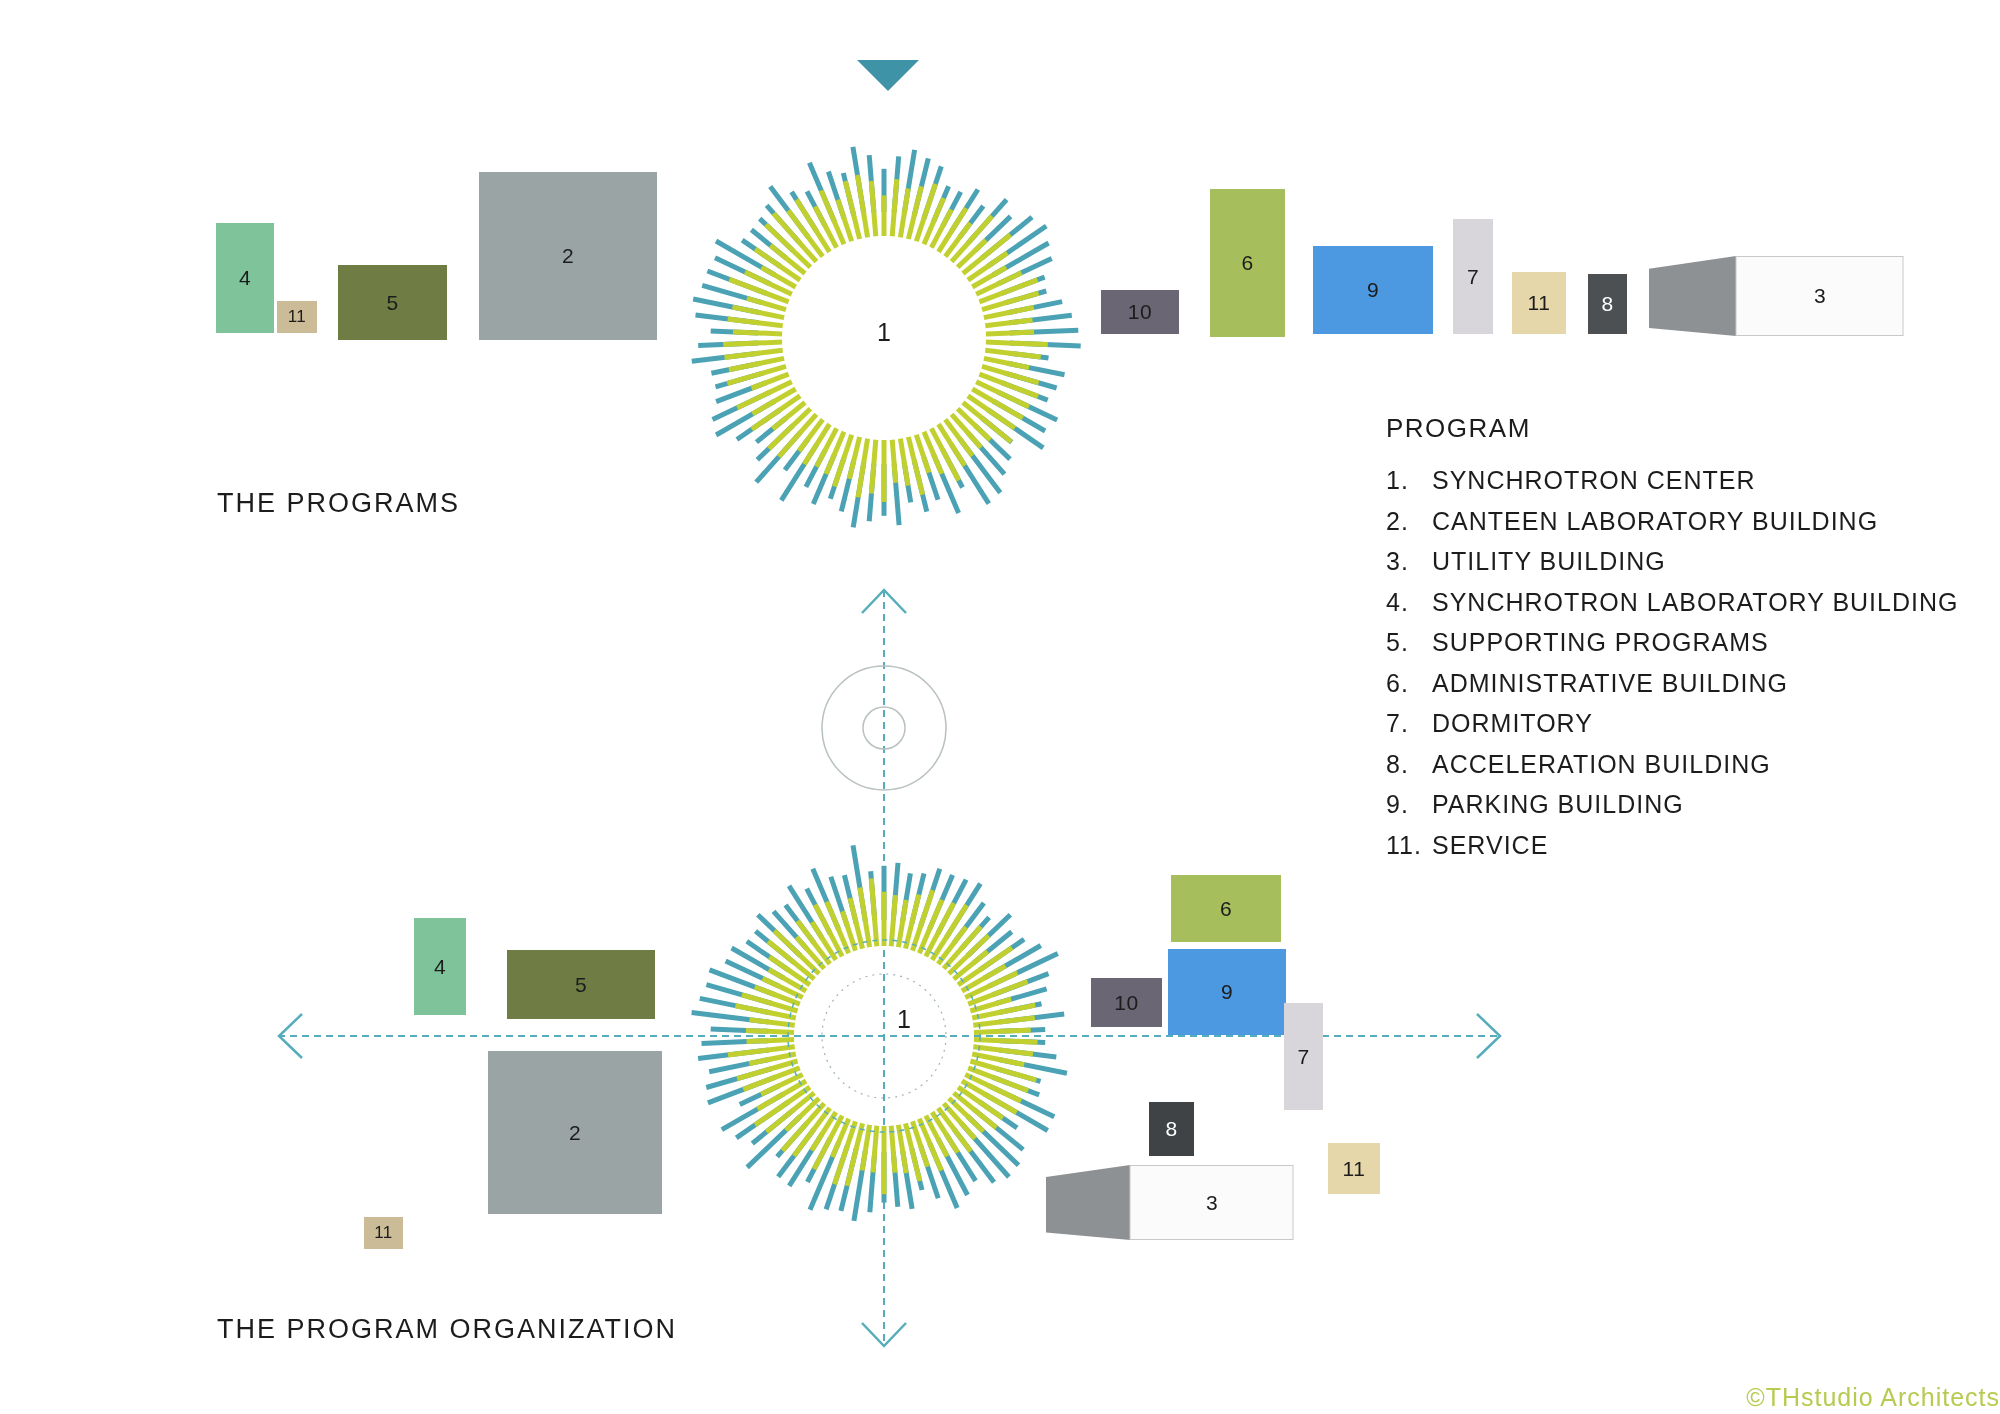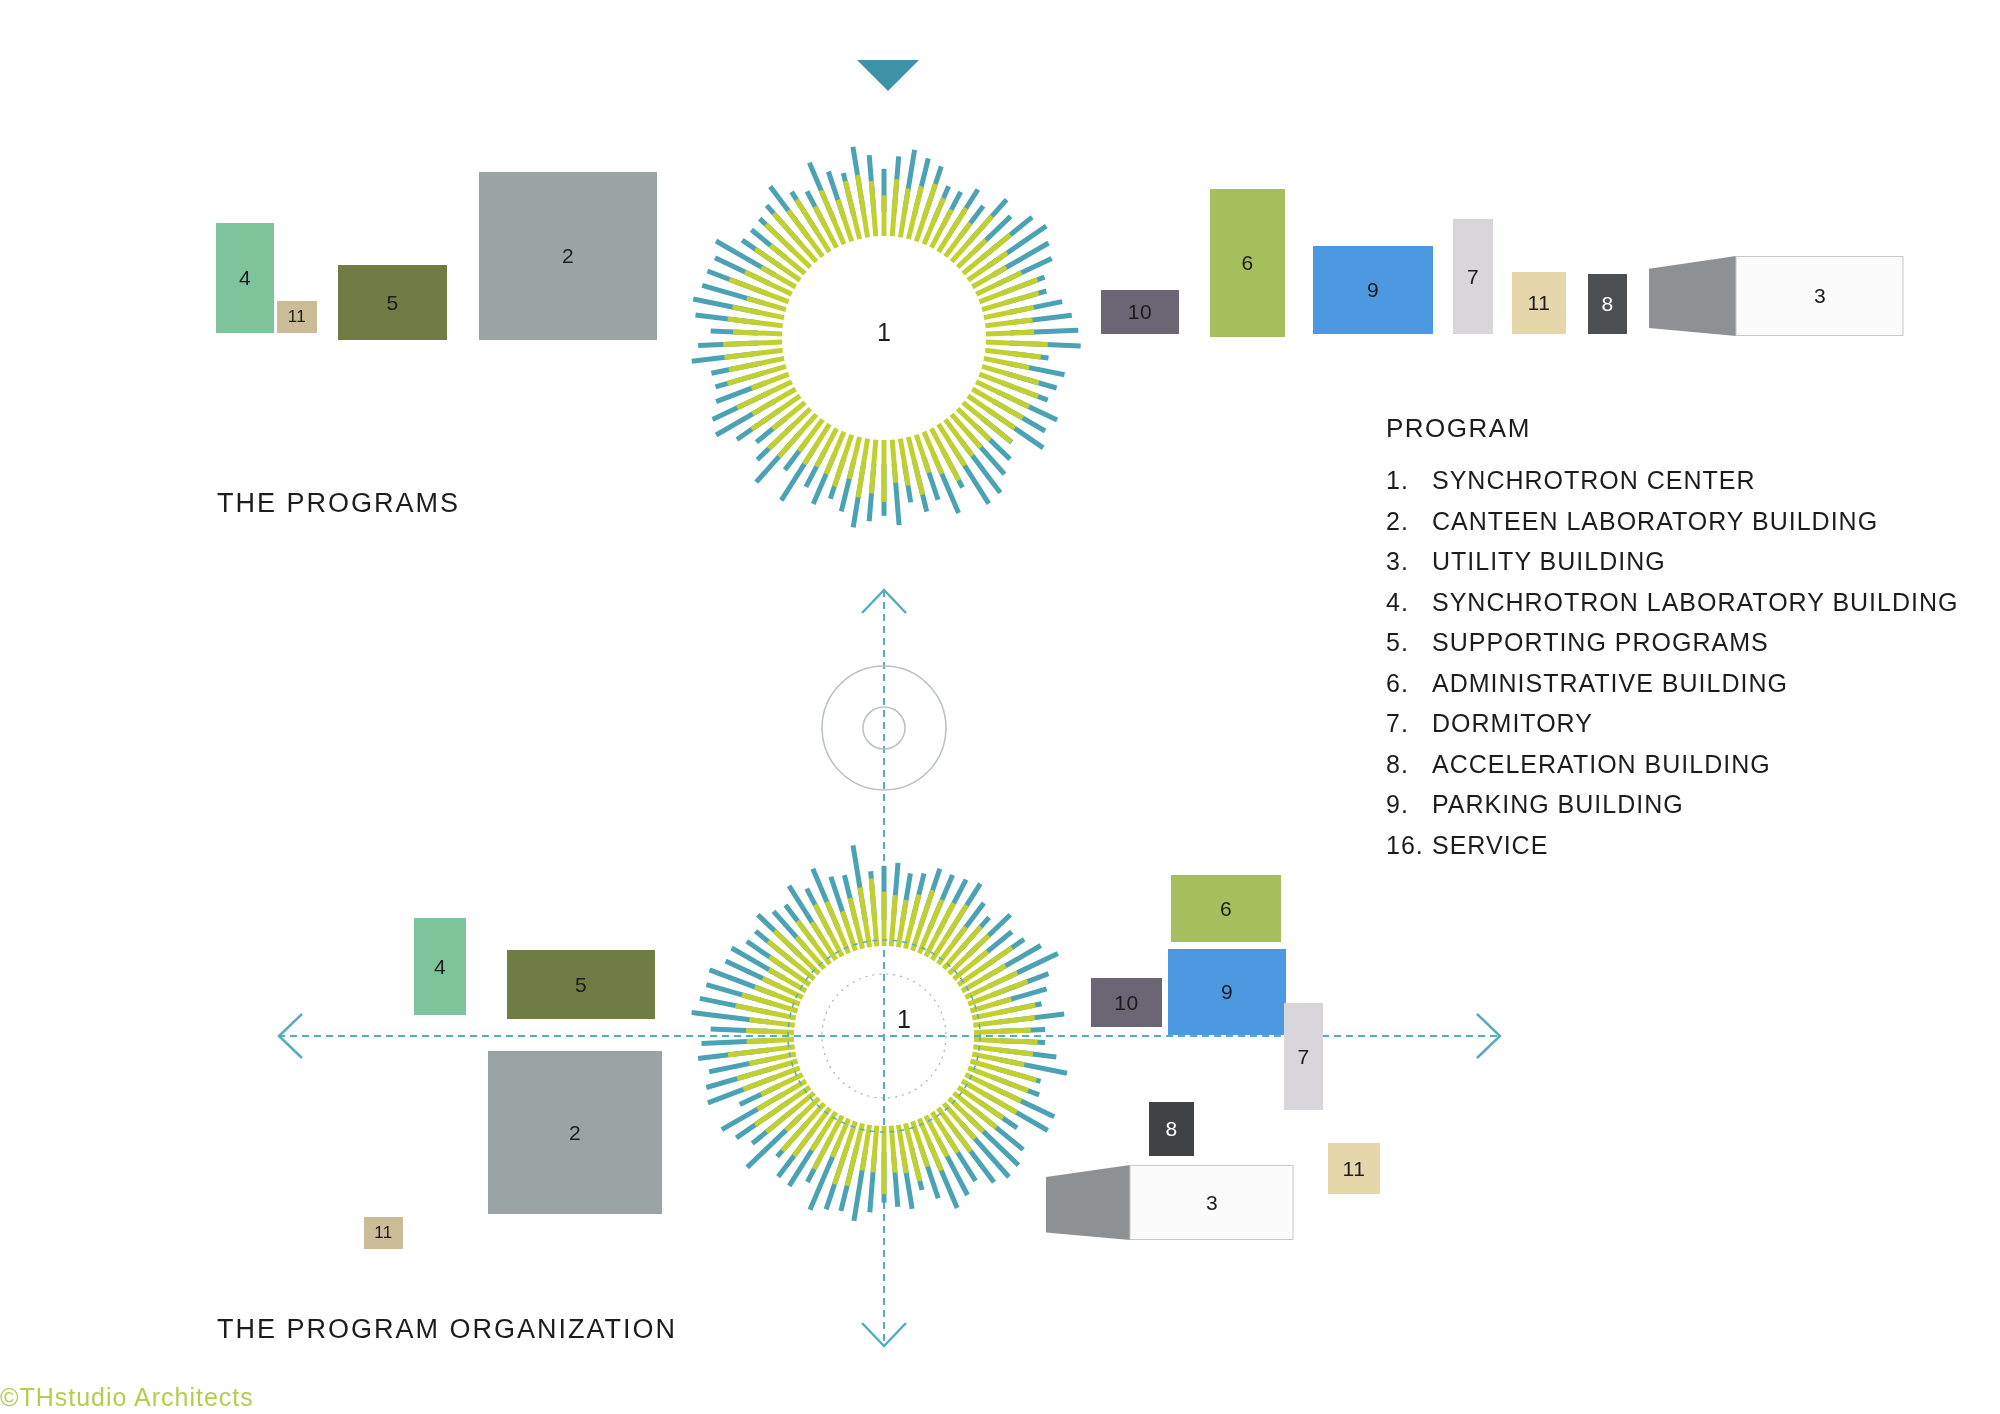--- a/index.html
+++ b/index.html
@@ -16,21 +16,21 @@
   .sb-label{position:absolute;font-size:25px;color:#1c1c1c;}
   .block{position:absolute;display:flex;align-items:center;justify-content:center;
          font-size:21px;letter-spacing:0.5px;}
   .section-title{position:absolute;font-size:27px;letter-spacing:2px;}
   #t1{left:217px;top:488px;}
   #t2{left:217px;top:1314px;text-align:right;}
   .legend{position:absolute;left:1386px;top:413px;}
   .legend-title{font-size:26px;letter-spacing:1.5px;margin-bottom:22px;}
   .legend-row{display:flex;height:40.5px;font-size:25px;letter-spacing:1px;align-items:flex-start;}
   .legend-row .num{width:46px;flex:0 0 46px;}
-  .credit{position:absolute;left:0;right:0;top:1383px;text-align:left;
+  .credit{position:absolute;left:0;right:0;top:1383px;text-align:right;
           font-size:25px;letter-spacing:1px;color:#b6cb4f;}
 </style>
 </head>
 <body>
 
 <div class="canvas">
 
   <div class="tri"></div>
 
   <svg class="axes" width="2000" height="1414">
@@ -478,20 +478,20 @@
         </div>
         <div class="legend-row">
           <span class="num">8.</span>
           <span>ACCELERATION BUILDING</span>
         </div>
         <div class="legend-row">
           <span class="num">9.</span>
           <span>PARKING BUILDING</span>
         </div>
         <div class="legend-row">
-          <span class="num">16.</span>
+          <span class="num">11.</span>
           <span>SERVICE</span>
         </div>
       </div>
   </div>
 
   <div class="credit">©THstudio Architects</div>
 </div>
 
 </body></html>

